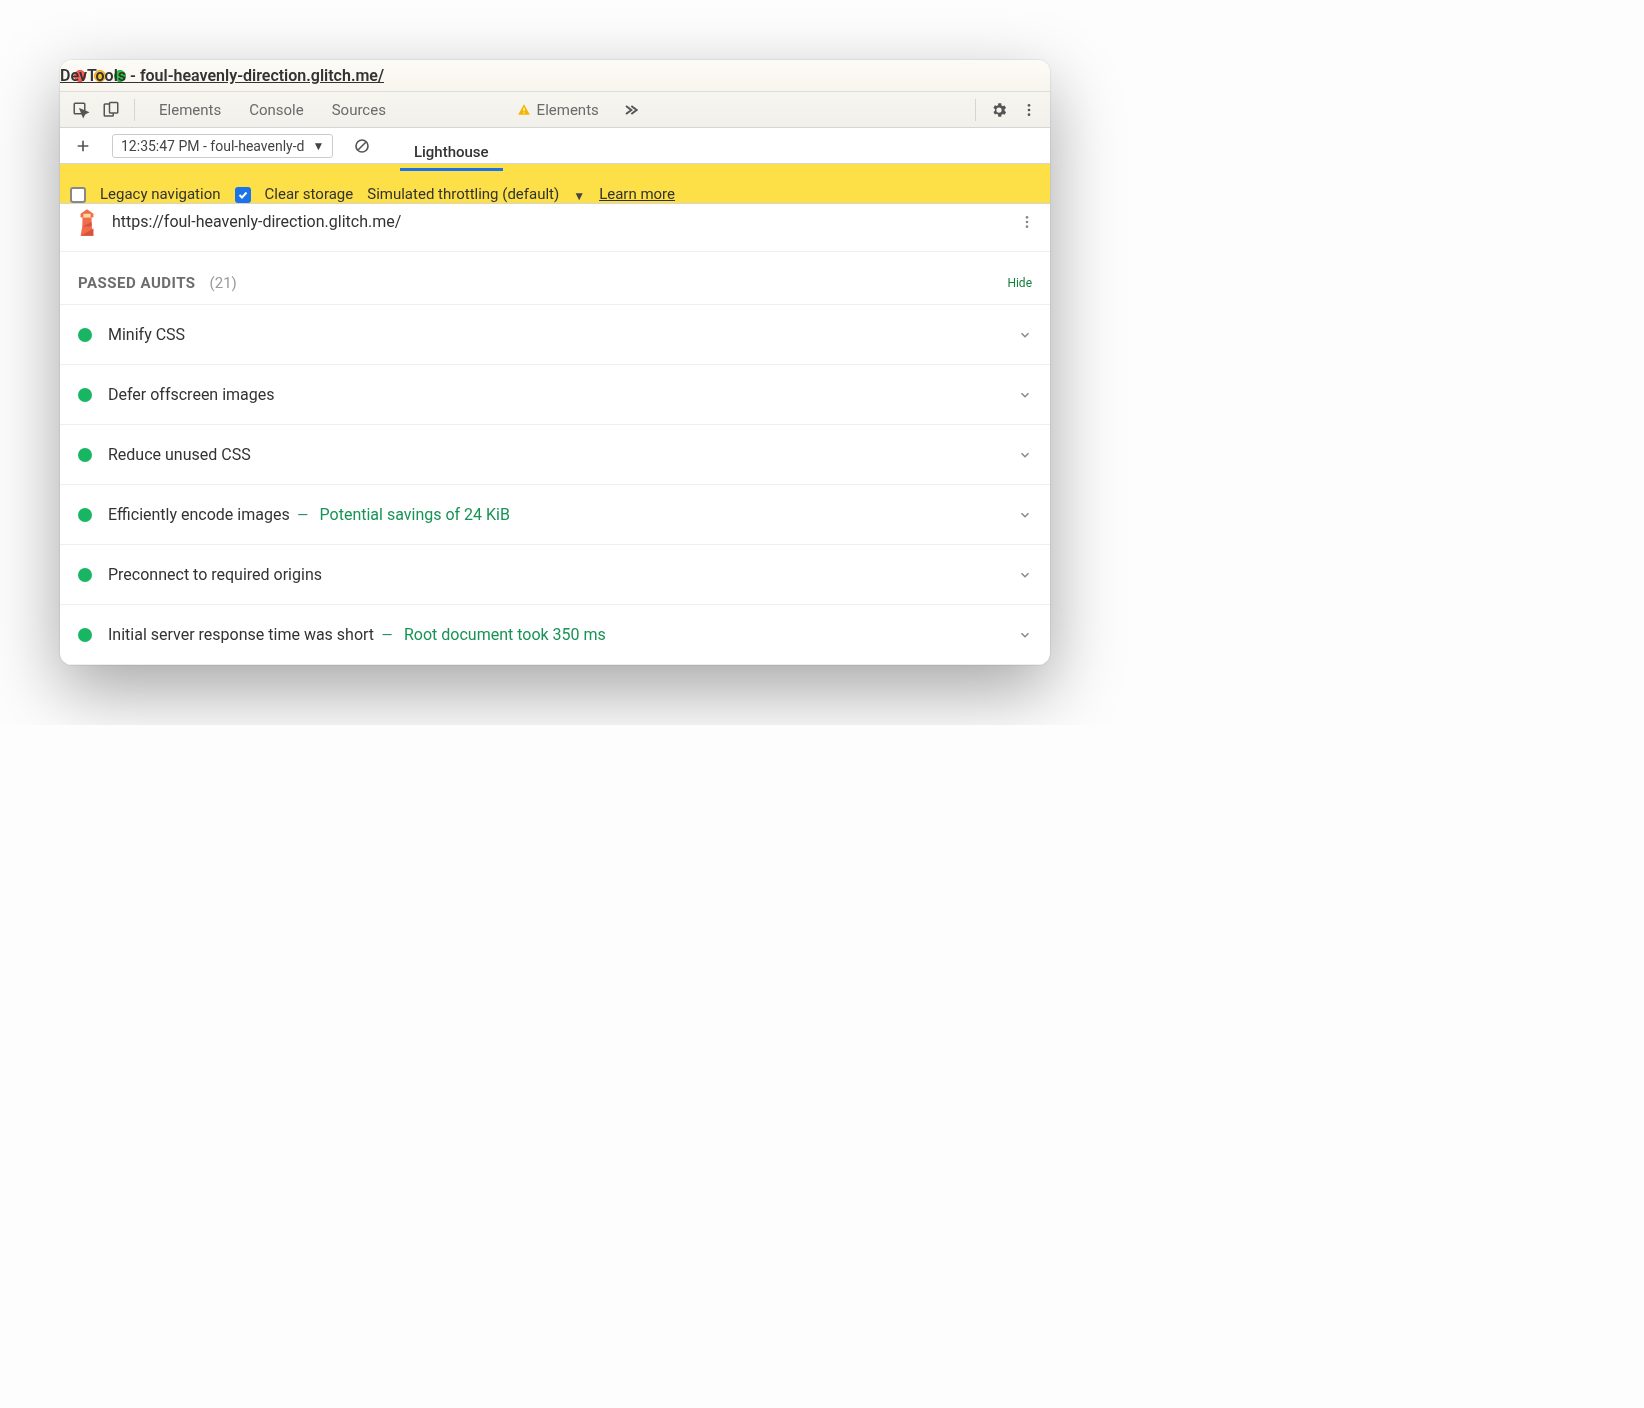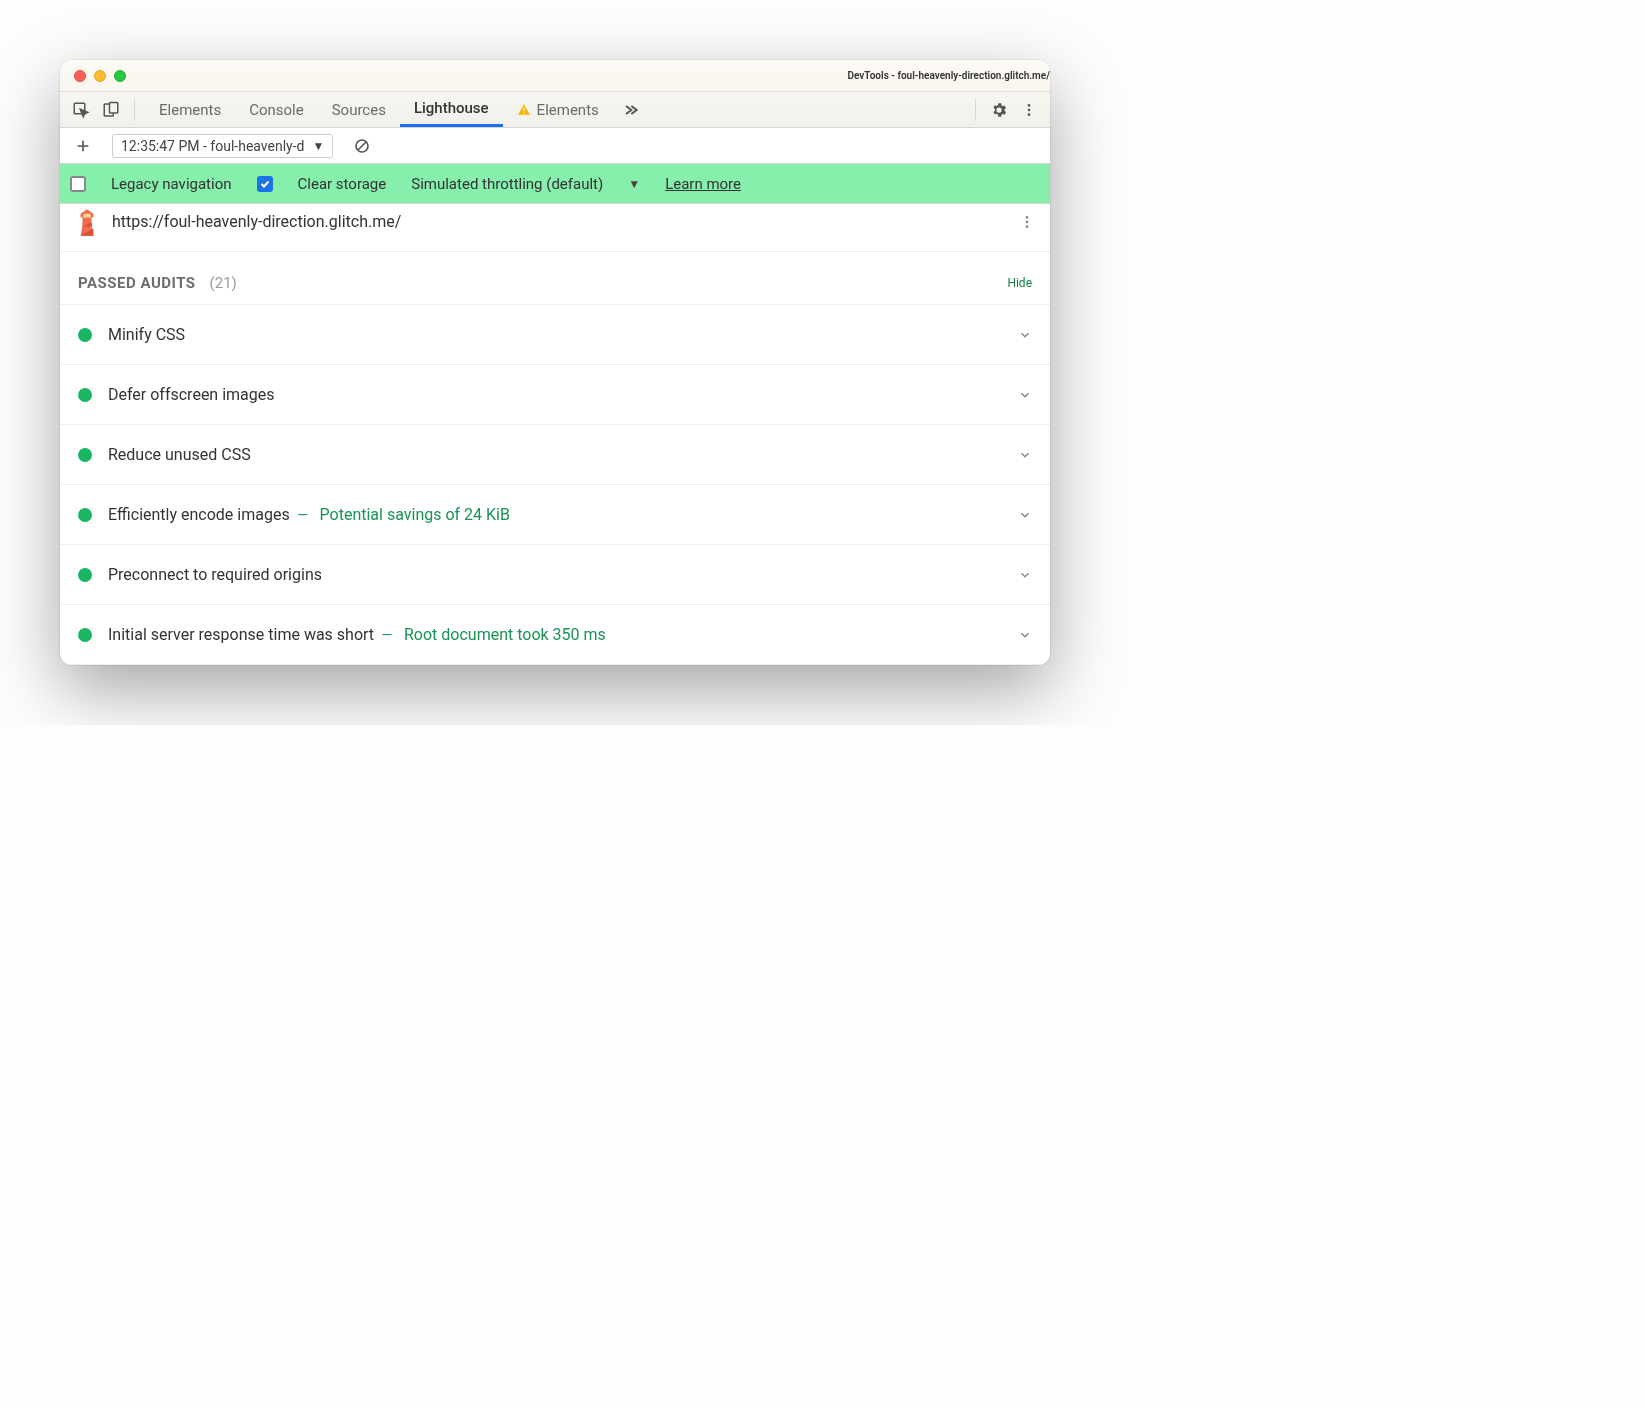--- a/index.html
+++ b/index.html
@@ -24,50 +24,50 @@
     border-bottom: 1px solid #ddd;
     display: flex;
     align-items: center;
     position: relative;
   }
   .traffic { display:flex; gap:8px; padding-left:14px; }
   .dot { width:12px; height:12px; border-radius:50%; }
   .dot.red { background:#ff5f57; border:1px solid #e14740; }
   .dot.yellow { background:#febc2e; border:1px solid #e1a325; }
   .dot.green { background:#28c840; border:1px solid #23a934; }
-  .title { position:absolute; left:0; right:0; text-align:right; font-weight:600; font-size:10px; color:#333; pointer-events:none; }
+  .title { position:absolute; left:0; right:0; text-align:left; font-weight:600; font-size:16px; color:#333; pointer-events:none;text-decoration:underline; }
   .tabstrip {
     height: 36px;
     background: linear-gradient(#f7f5f0,#f2f0ea);
     border-bottom: 1px solid #d5d5d5;
     display:flex; align-items:center; padding:0 8px; gap:4px;
   }
   .icon-btn { width:26px; height:26px; display:flex; align-items:center; justify-content:center; border-radius:4px; color:#555; }
   .icon-btn svg { display:block; }
   .divider { width:1px; height:22px; background:#d5d5d5; margin:0 6px; }
   .tabs { display:flex; gap:0; align-items:stretch; height:100%; }
   .tab { padding:0 14px; display:flex; align-items:center; gap:6px; font-size:15px; color:#6b6b6b; height:100%; }
-  .tab.active { color:#333; border-bottom:3px solid #1a73e8; font-weight:500; margin-bottom:-1px; }
+  .tab.active { color:#333; border-bottom:3px solid #1a73e8; font-weight:500; margin-bottom:-1px;margin-top:44px; }
   .spacer { flex:1; }
   .toolbar2 {
     height: 36px;
     display:flex; align-items:center; padding:0 10px;
     border-bottom:1px solid #d5d5d5; gap:16px;
     background:#fff;
   }
   .rep-select {
     display:flex; align-items:center; gap:8px;
     border:1px solid #ccc; border-radius:3px; padding:3px 8px;
     font-size:14px; color:#444; background:#fff;
     max-width: 280px;
   }
   .rep-select .arrow { font-size:12px; color:#444; }
   .toolbar3 {
-    height: 40px; background:#86efac; border-bottom:1px solid #d5d5d5;
-    display:flex; align-items:center; padding:0 10px; gap:25px; font-size:15px; color:#333;
+    height: 40px; background:#fde047; border-bottom:1px solid #d5d5d5;
+    display:flex; align-items:flex-end; padding:0 10px; gap:14px; font-size:15px; color:#333;
   }
   .cb { width:16px; height:16px; border:2px solid #888; border-radius:3px; background:#fff; display:inline-flex; align-items:center; justify-content:center; }
   .cb.checked { background:#1a73e8; border-color:#1a73e8; color:#fff; }
   .cb.checked svg { width:12px; height:12px; }
   .link { text-decoration: underline; color:#333; }
   .urlbar {
     height: 48px; display:flex; align-items:center; padding:0 10px 12px 16px; gap:14px;
     border-bottom:1px solid #eee;
   }
   .lh-icon { width:22px; height:28px; }

